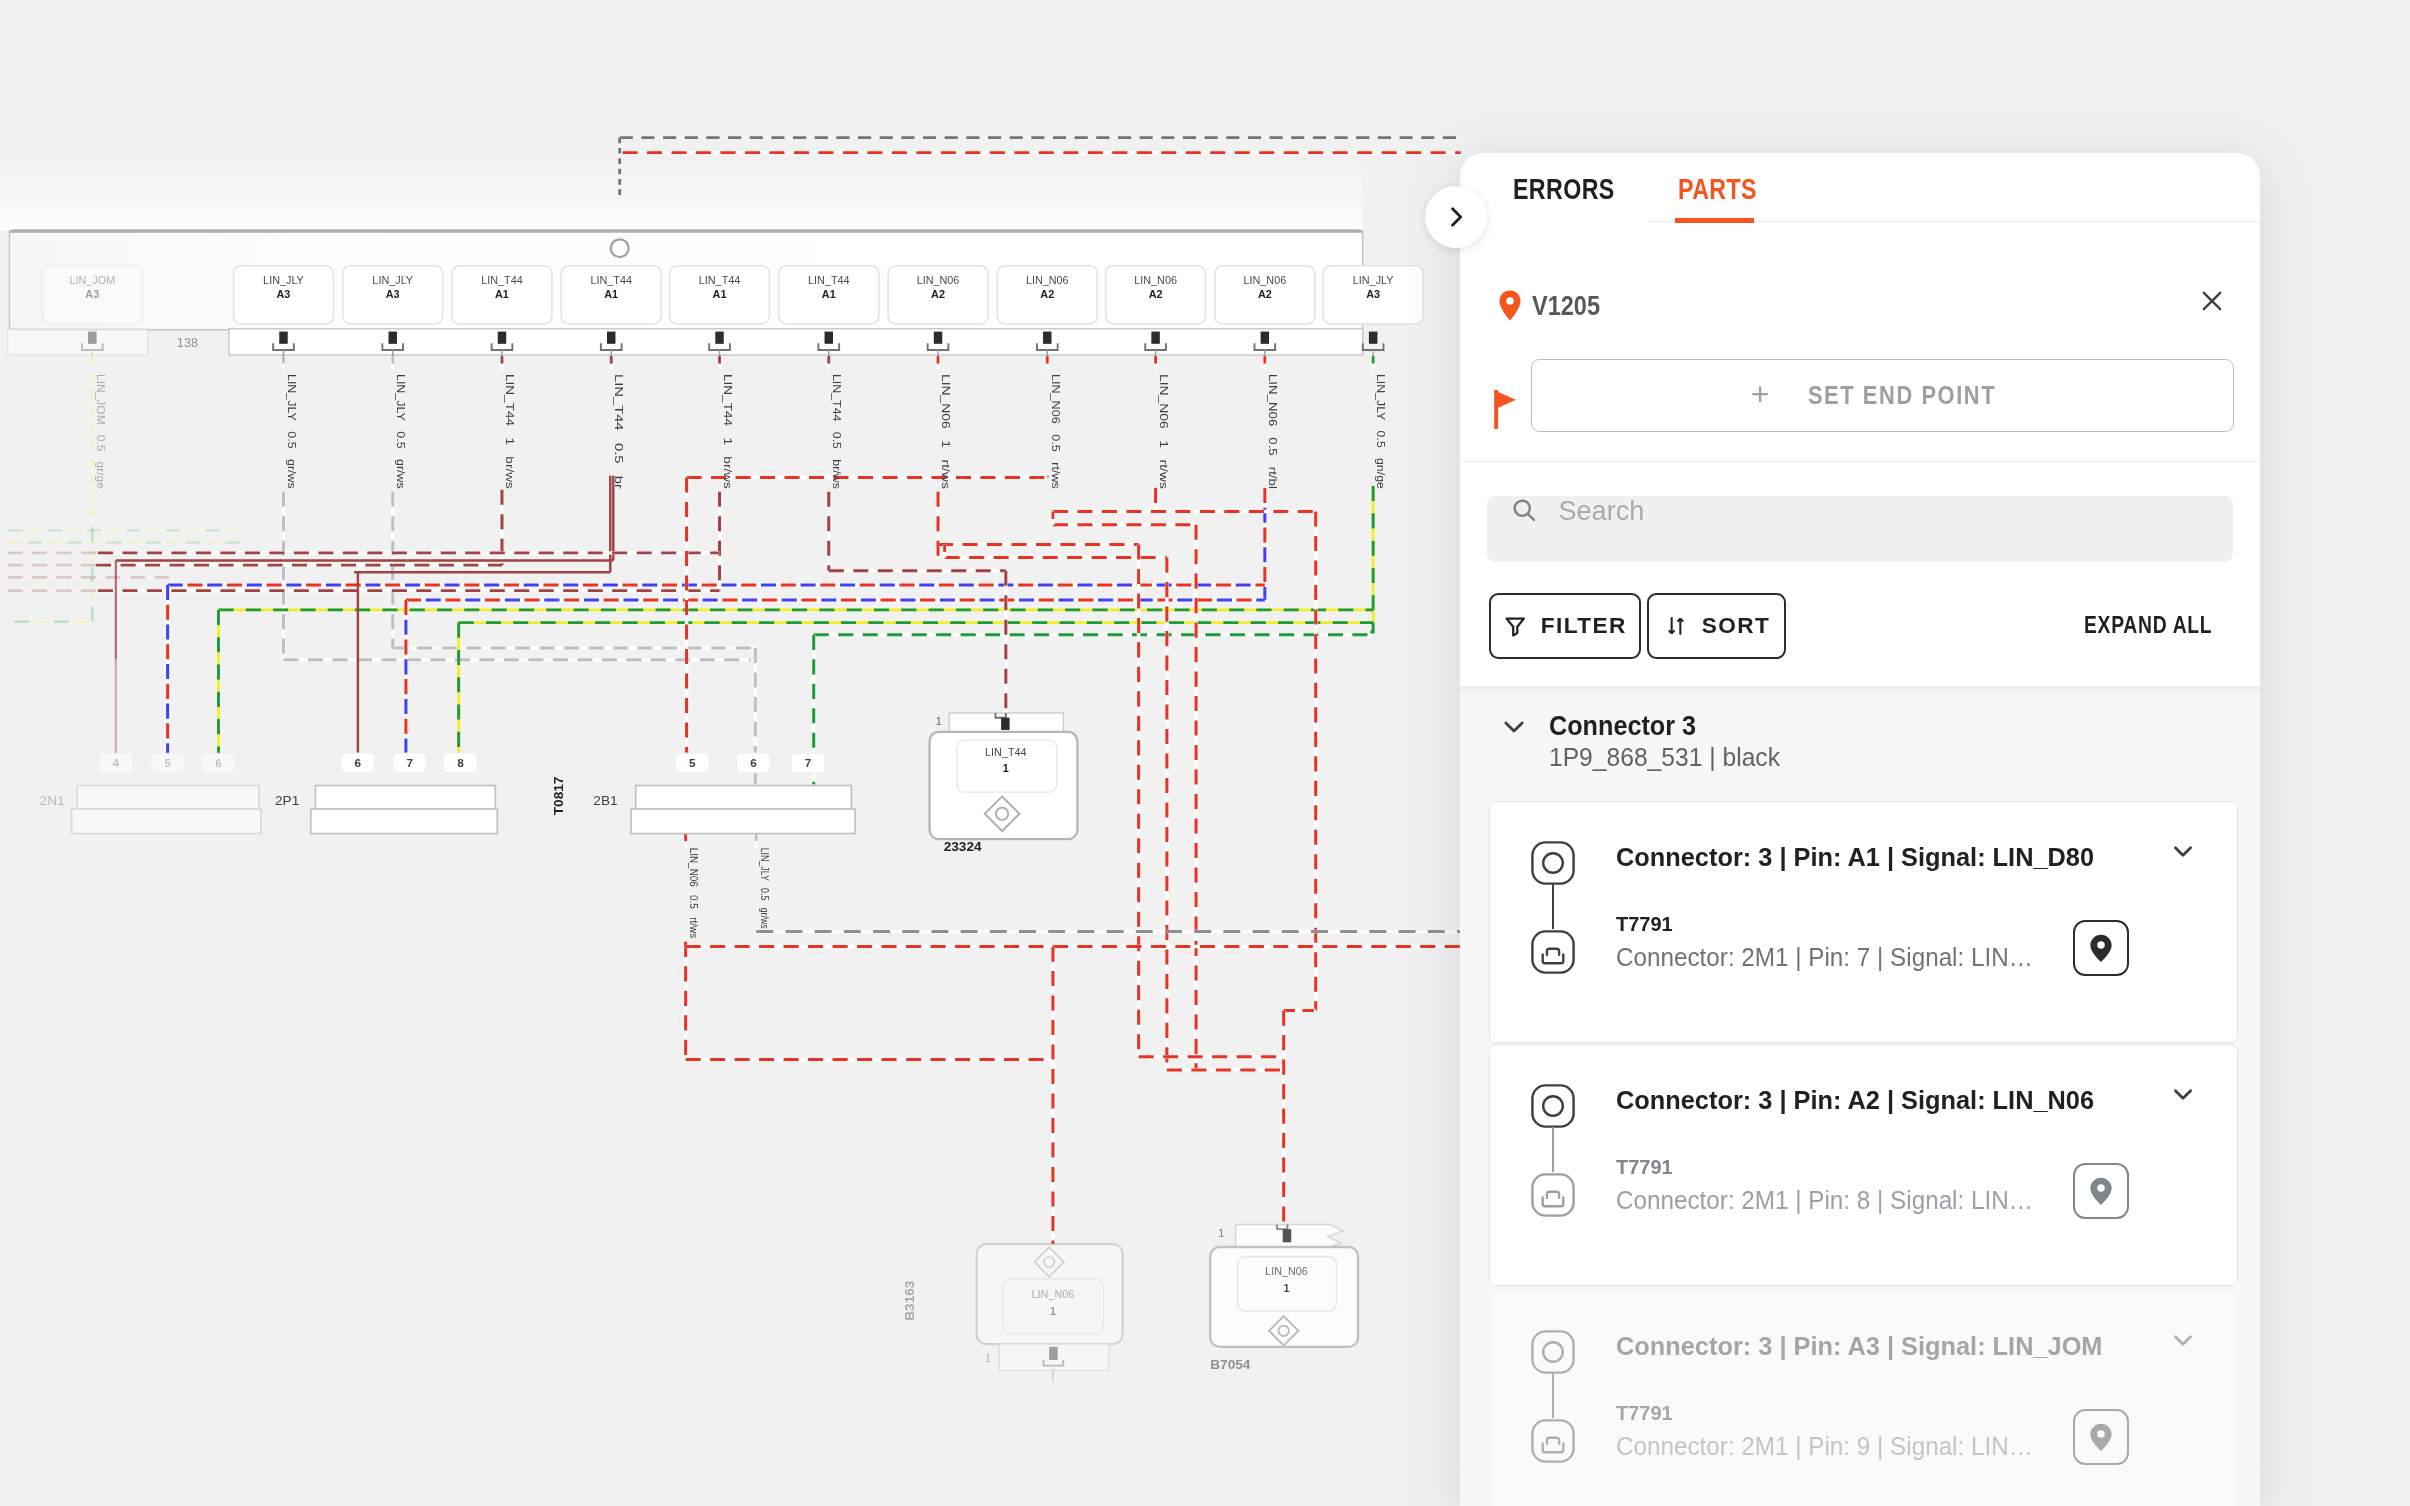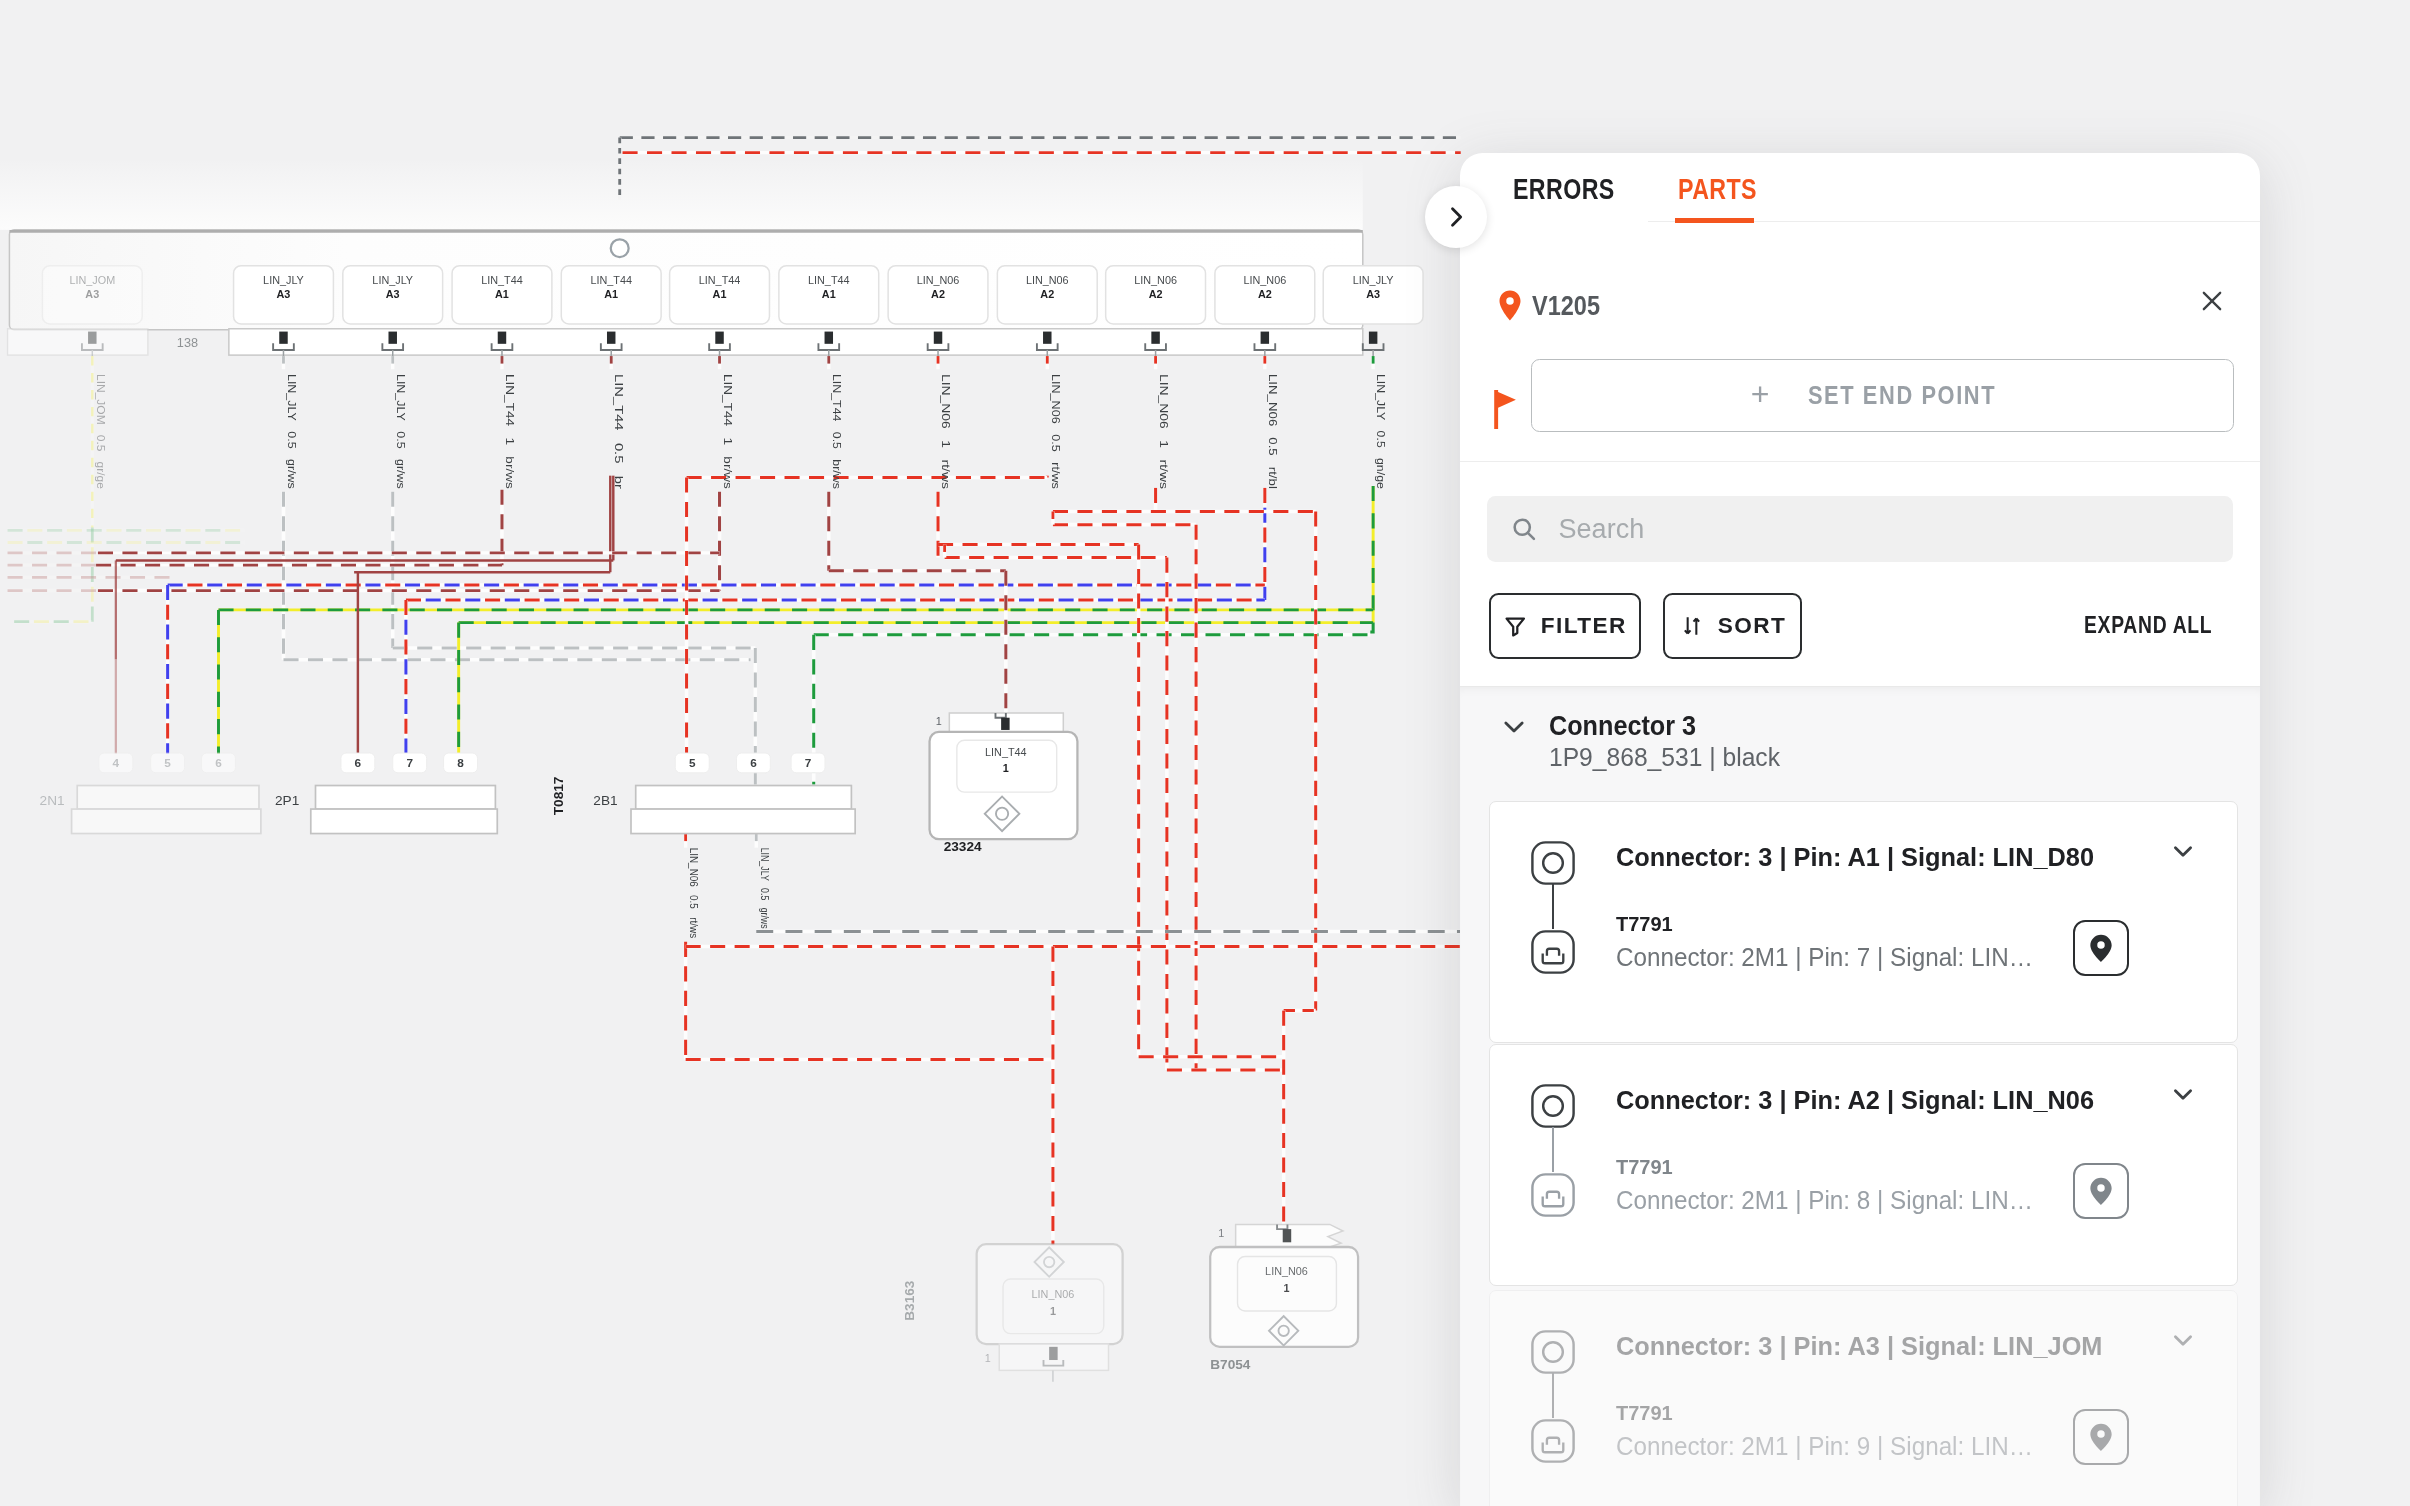--- a/index.html
+++ b/index.html
@@ -13,27 +13,27 @@
 .vpin{position:absolute;left:32px;top:132px}
 .vtext{position:absolute;left:72px;top:137px;font-size:28px;font-weight:bold;color:#55595d;transform:scaleX(.84);transform-origin:0 50%}
 .vclose{position:absolute;left:738px;top:134px}
 .flag{position:absolute;left:30px;top:234px}
 .setbox{position:absolute;left:71px;top:206px;width:703px;height:73px;border:1.5px solid #b9bdbf;border-radius:8.5px;
   display:flex;align-items:center;justify-content:center;color:#9aa0a6;font-weight:bold}
 .setbox .plus{font-size:32px;font-weight:normal;margin-right:21px;margin-top:-2.8px}
 .setbox .settext{font-size:26px;letter-spacing:1.9px;transform:scaleX(.84)}
 .hr1{position:absolute;left:0;right:0;top:308px;height:1.4px;background:#ededed}
 .search{position:absolute;left:27px;top:343px;width:746px;height:66px;background:#f0f0f0;border-radius:8.5px;
-  display:flex;align-items:center;padding-left:22.6px;color:#a7abae;font-size:27px}
+  display:flex;align-items:flex-start;padding-left:22.6px;color:#a7abae;font-size:27px}
 .search span{margin-left:21px}
 .btn{position:absolute;top:440px;height:66px;border:2.1px solid #2a2d2f;border-radius:9.4px;background:#fff;
   display:flex;align-items:center;justify-content:center;font-size:22.6px;font-weight:bold;letter-spacing:1.4px;color:#202124}
 .btn svg{margin-right:13px}
 .fbtn{left:29px;width:152px}
-.sbtn{left:203px;width:139px}
+.sbtn{left:187px;width:139px}
 .expand{position:absolute;left:624px;top:459px;font-size:23.5px;font-weight:bold;letter-spacing:0.9px;color:#202124;transform:scaleX(.82);transform-origin:0 50%}
 .hr2{position:absolute;left:0;right:0;top:533px;height:1.4px;background:#e9e9e9}
 .listbg{position:absolute;left:0;right:0;top:534px;bottom:0;background:#f7f7f8;box-shadow:inset 0 7.5px 9.4px -5.6px rgba(0,0,0,.05)}
 .ghead{position:absolute;left:0;top:0}
 .ghead svg{position:absolute;left:40px;top:560px}
 .gtitle{position:absolute;left:89px;top:557px;font-size:28px;font-weight:bold;color:#202124;white-space:nowrap;transform:scaleX(.9);transform-origin:0 50%}
 .gsub{position:absolute;left:89px;top:590px;font-size:25.4px;color:#5f6368;white-space:nowrap;transform:scaleX(.97);transform-origin:0 50%}
 .card{position:absolute;left:29px;width:749px;height:242px;background:#fff;border:1.5px solid #e4e4e4;border-radius:7px}
 .icol{position:absolute;left:41px;top:39px;width:44px}
 .ilink{position:absolute;left:21px;top:43px;width:2.4px;height:45px}

